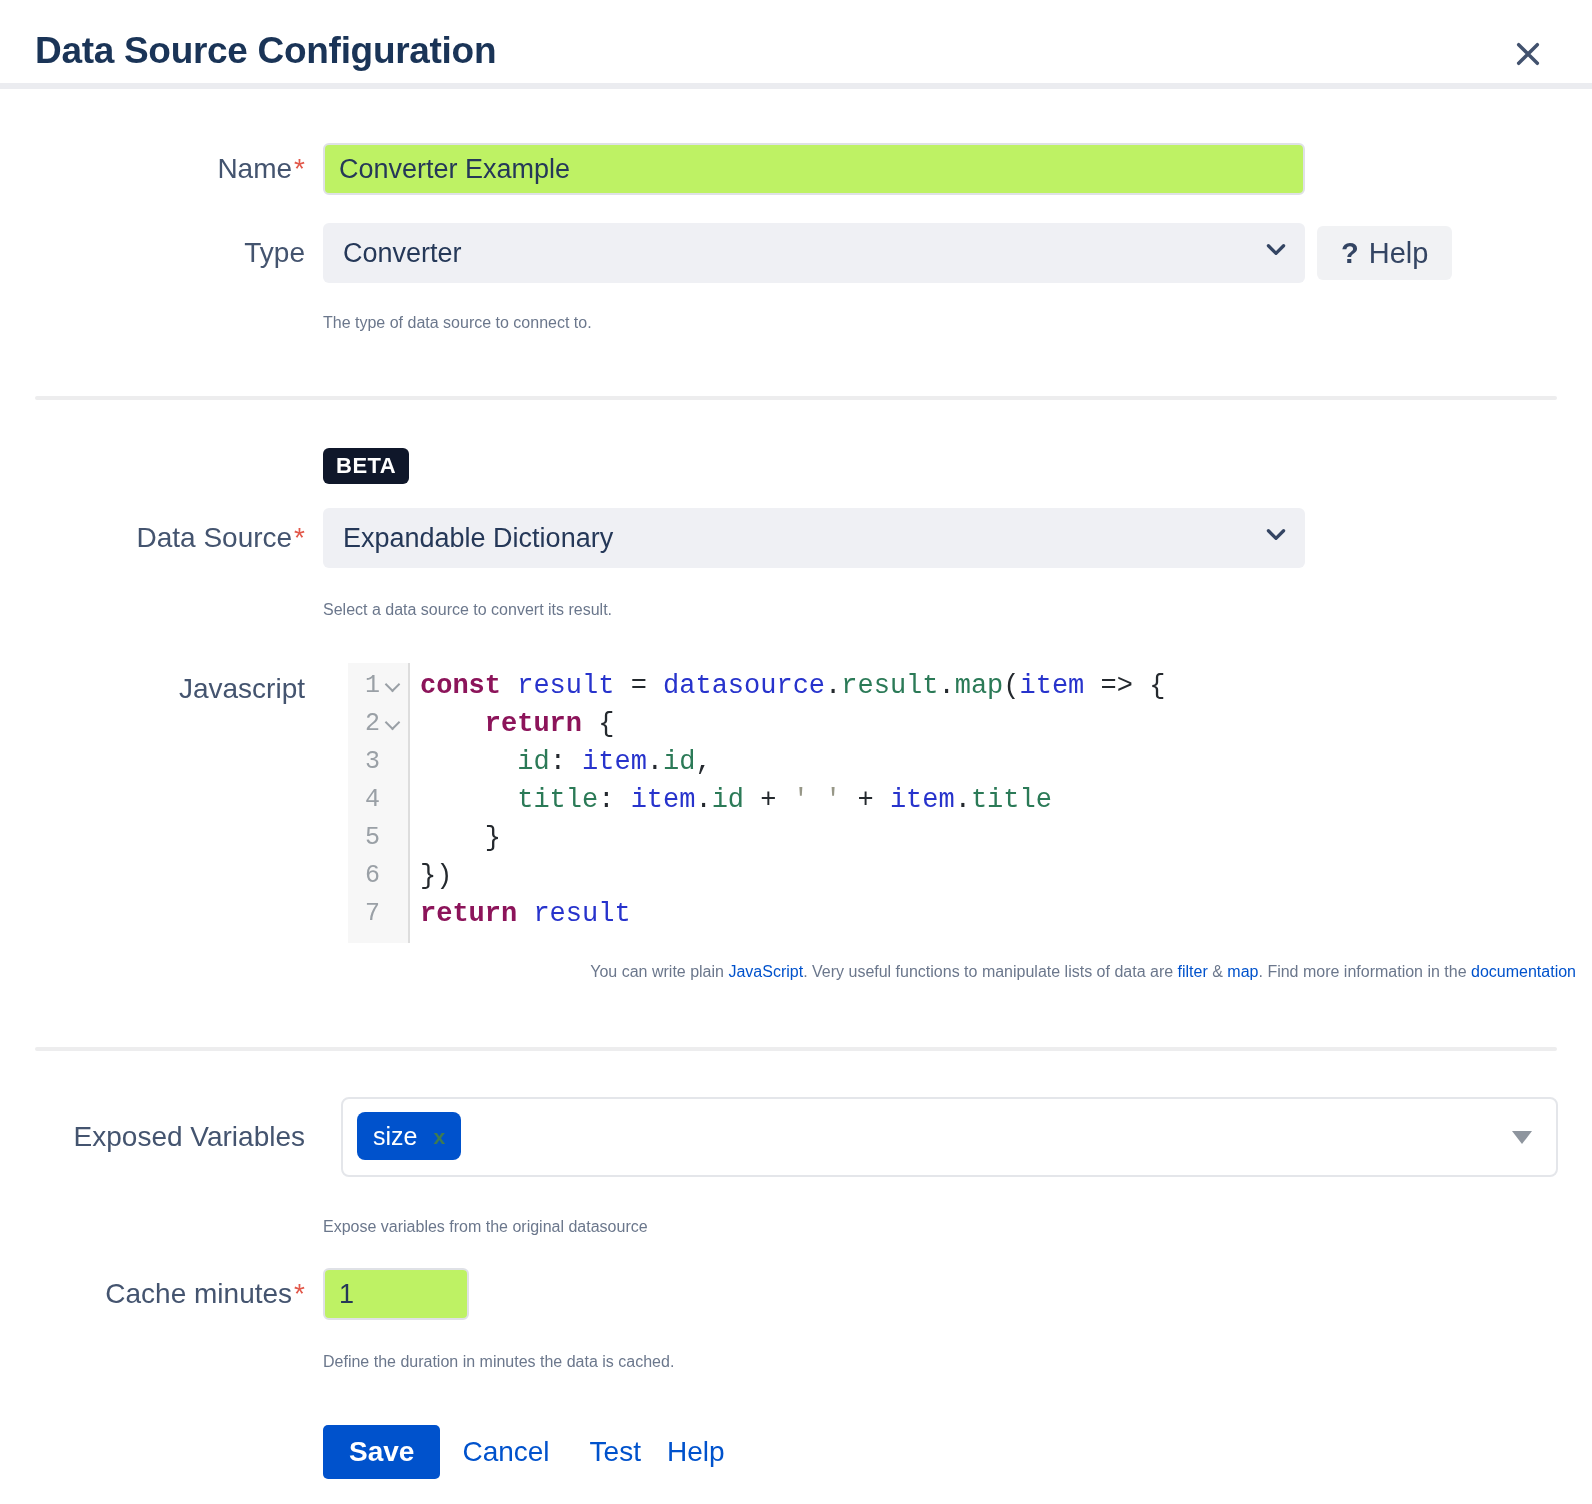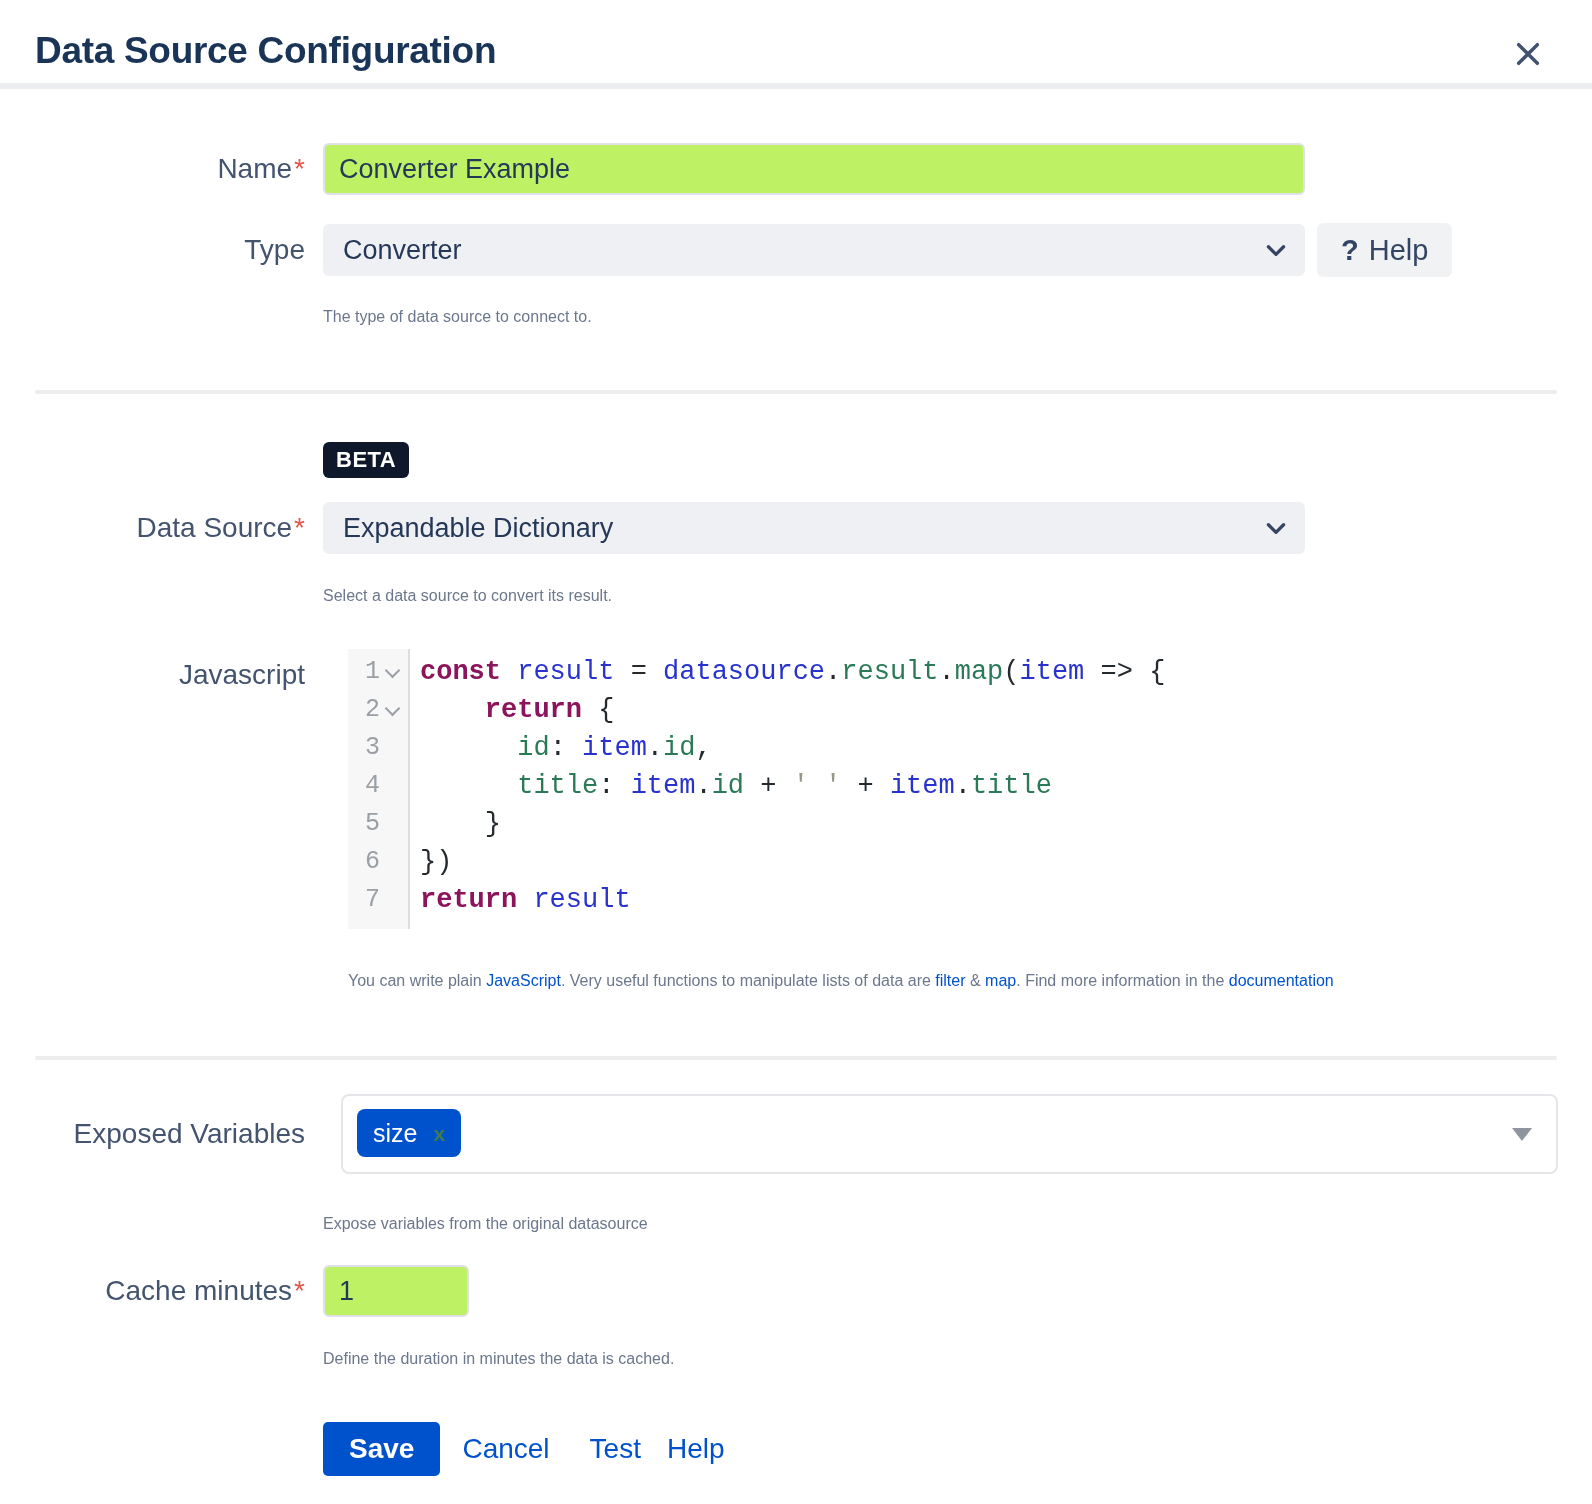--- a/index.html
+++ b/index.html
@@ -15,21 +15,21 @@
   .row{display:grid;grid-template-columns:305px 1fr;column-gap:18px;align-items:center;}
   .row.top{align-items:start;gap:43px;}
   .flabel{text-align:right;font-size:28px;color:#44546F;}
   .req{color:#E2584A;margin-left:2px;}
   .helper{font-size:16px;color:#6B778C;line-height:39px;}
 
   .text-input{box-sizing:border-box;height:52px;background:#bef264;border:2px solid #DFE1E6;border-radius:6px;font-size:27px;color:#253858;padding:0 14px;font-family:"Liberation Sans",sans-serif;outline:none;}
   .w-wide{width:982px;}
   .w-small{width:146px;}
 
-  .select{box-sizing:border-box;width:982px;height:52px;background:#EFF0F4;border-radius:6px;display:flex;align-items:center;padding:8px 20px;font-size:27px;color:#253858;position:relative;cursor:pointer;}
+  .select{box-sizing:border-box;width:982px;height:60px;background:#EFF0F4;border-radius:6px;display:flex;align-items:center;padding:8px 20px;font-size:27px;color:#253858;position:relative;cursor:pointer;}
   .select .chev{position:absolute;right:16px;top:13px;}
 
   .help-btn{margin-left:12px;height:54px;padding:0 24px;background:#F1F2F4;border:none;border-radius:6px;display:inline-flex;align-items:center;font-size:29px;color:#344563;cursor:pointer;font-family:"Liberation Sans",sans-serif;}
   .help-btn .qmark{font-weight:bold;margin-right:10px;}
 
   .divider{height:4px;background:#EDEDEE;margin:0 35px;border-radius:2px;}
 
   .badge{display:inline-block;background:#0f172a;color:#fff;font-weight:bold;font-size:22px;padding:5px 13px;border-radius:6px;letter-spacing:0.5px;}
 
   
@@ -55,22 +55,22 @@
   .chip-x{margin-left:16px;color:#3E7B52;font-weight:bold;font-size:21px;background:none;border:none;cursor:pointer;padding:0;line-height:1;}
   .dd-triangle{position:absolute;right:24px;top:50%;margin-top:-6px;width:0;height:0;border-left:10px solid transparent;border-right:10px solid transparent;border-top:13px solid #8E959E;}
 
   
   .actions{display:flex;align-items:center;}
   .btn-save{background:#0052CC;color:#fff;font-weight:bold;font-size:28px;height:54px;padding:0 26px;border:none;border-radius:5px;cursor:pointer;font-family:"Liberation Sans",sans-serif;}
   .action-link{font-size:28px;color:#0052CC;text-decoration:none;cursor:pointer;}
   .ml22{margin-left:22px;} .ml40{margin-left:40px;} .ml26{margin-left:26px;}
 
   
-  .mt54{margin-top:54px;} .mt48{margin-top:48px;} .mt46{margin-top:34px;gap:36px;} .mt44{margin-top:44px;} .mt34{margin-top:34px;} .mt30{margin-top:30px;} .mt28{margin-top:28px;} .mt24{margin-top:24px;} .mt22{margin-top:22px;} .mt20{margin-top:20px;}
-  .mt16{margin-top:32px;} .mt56{margin-top:56px;}
+  .mt54{margin-top:54px;} .mt48{margin-top:48px;} .mt46{margin-top:46px;gap:36px;} .mt44{margin-top:44px;} .mt34{margin-top:34px;} .mt30{margin-top:30px;} .mt28{margin-top:28px;} .mt24{margin-top:24px;} .mt22{margin-top:22px;} .mt20{margin-top:20px;}
+  .mt16{margin-top:9px;text-align:right;} .mt56{margin-top:56px;}
   .label-pad{padding-top:10px;}
 </style>
 </head>
 <body>
 
 <div class="header">
   <h1 class="dialog-title">Data Source Configuration</h1>
   <button class="close-btn">
     <span>
       <svg width="32" height="32" viewBox="0 0 24 24">

